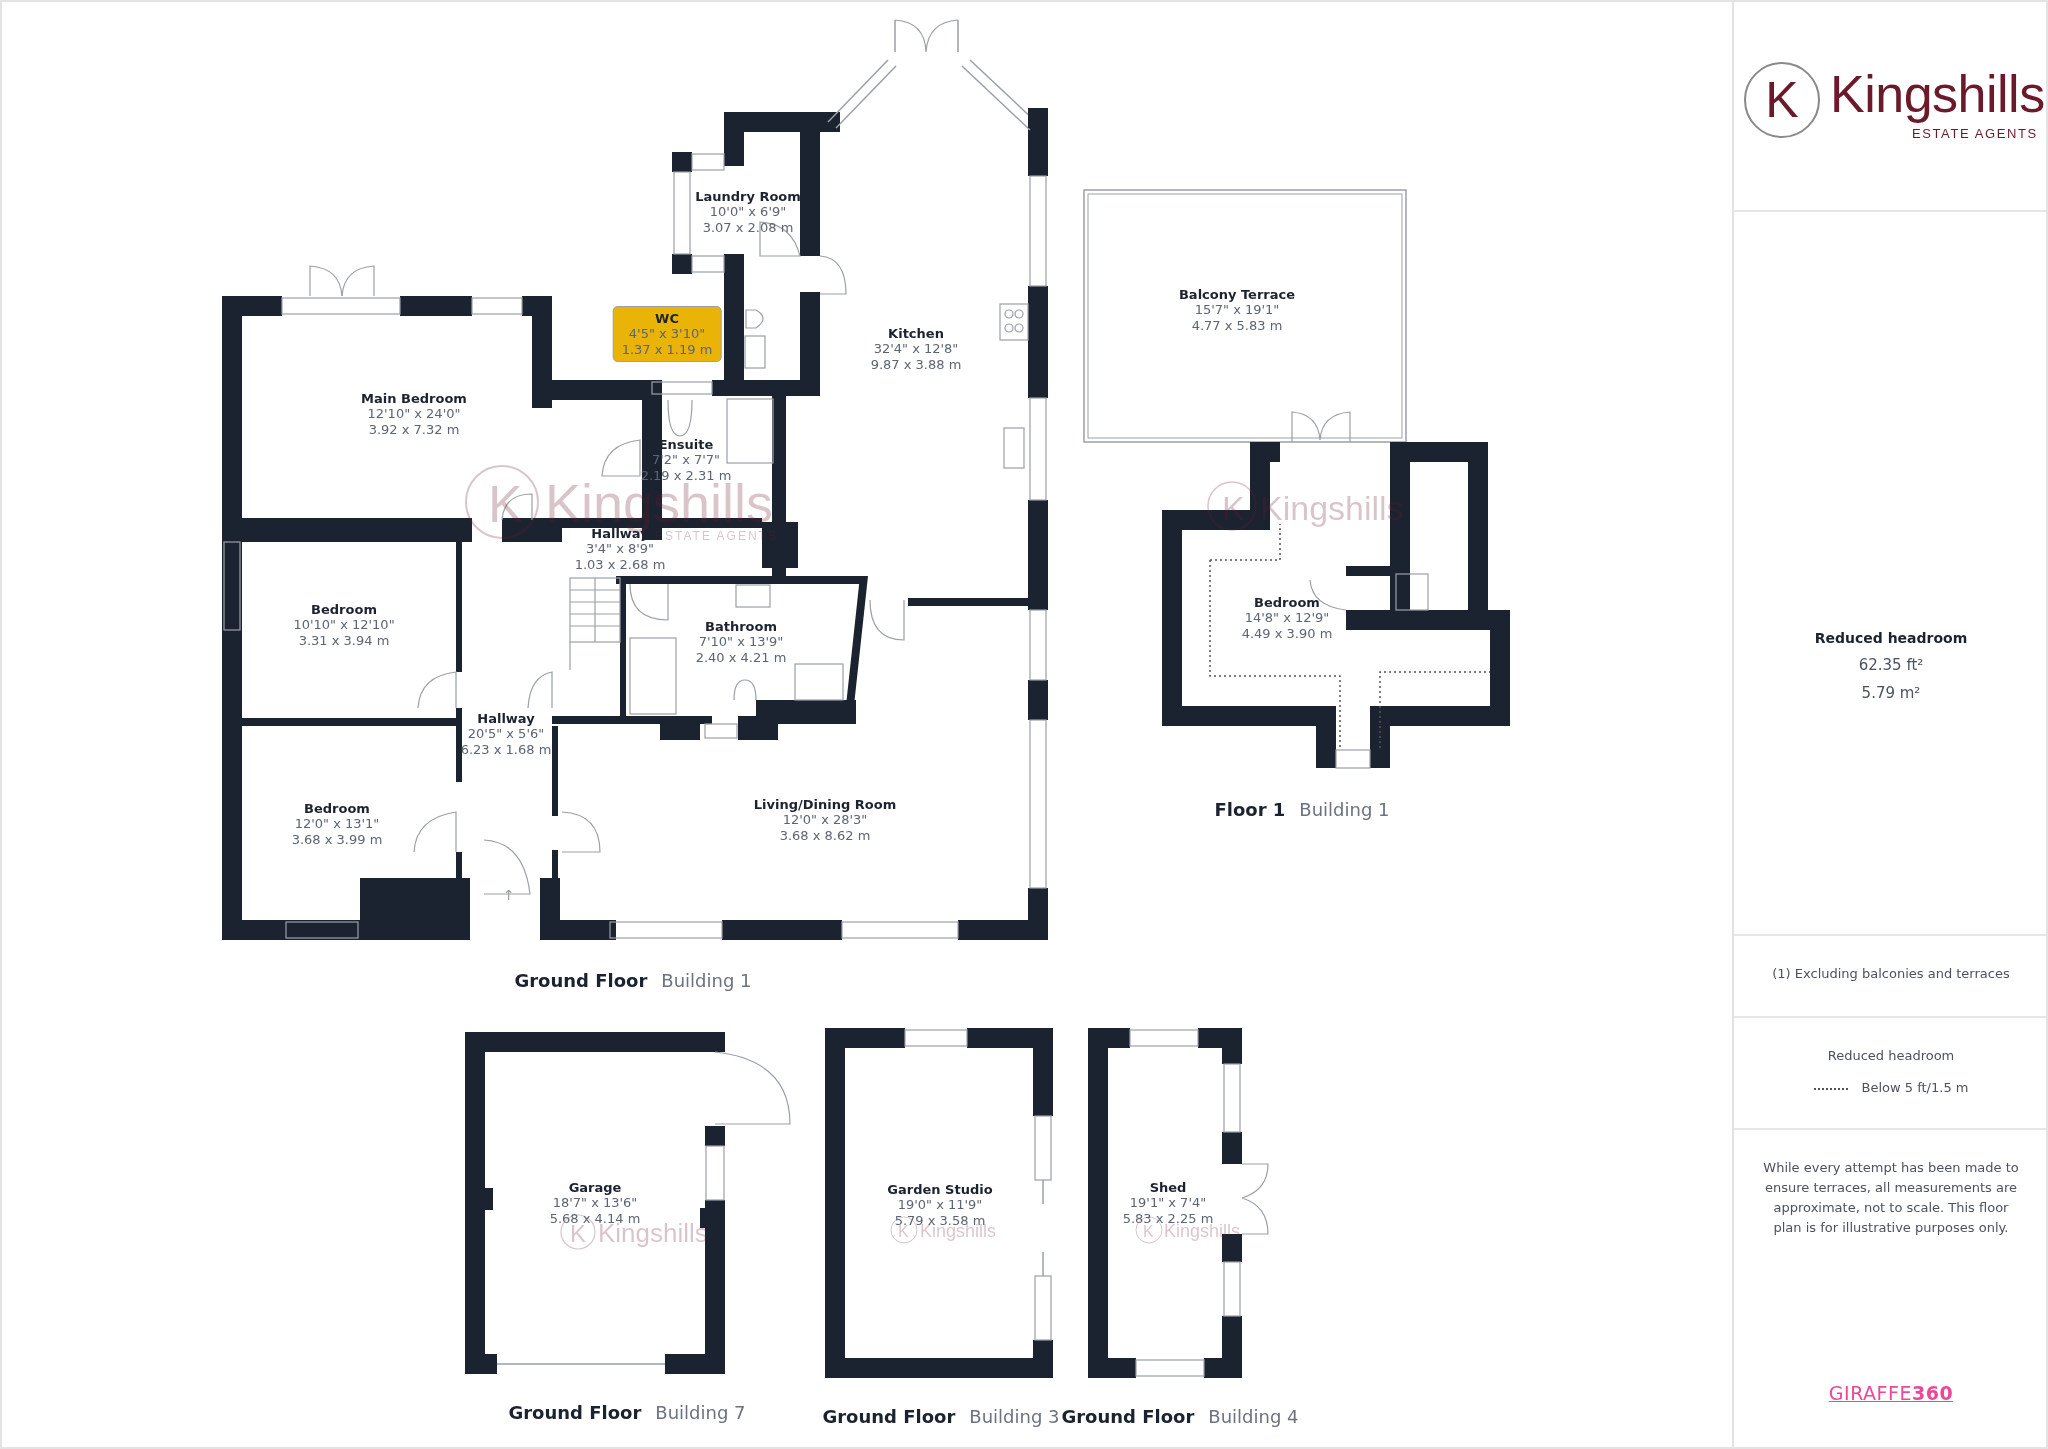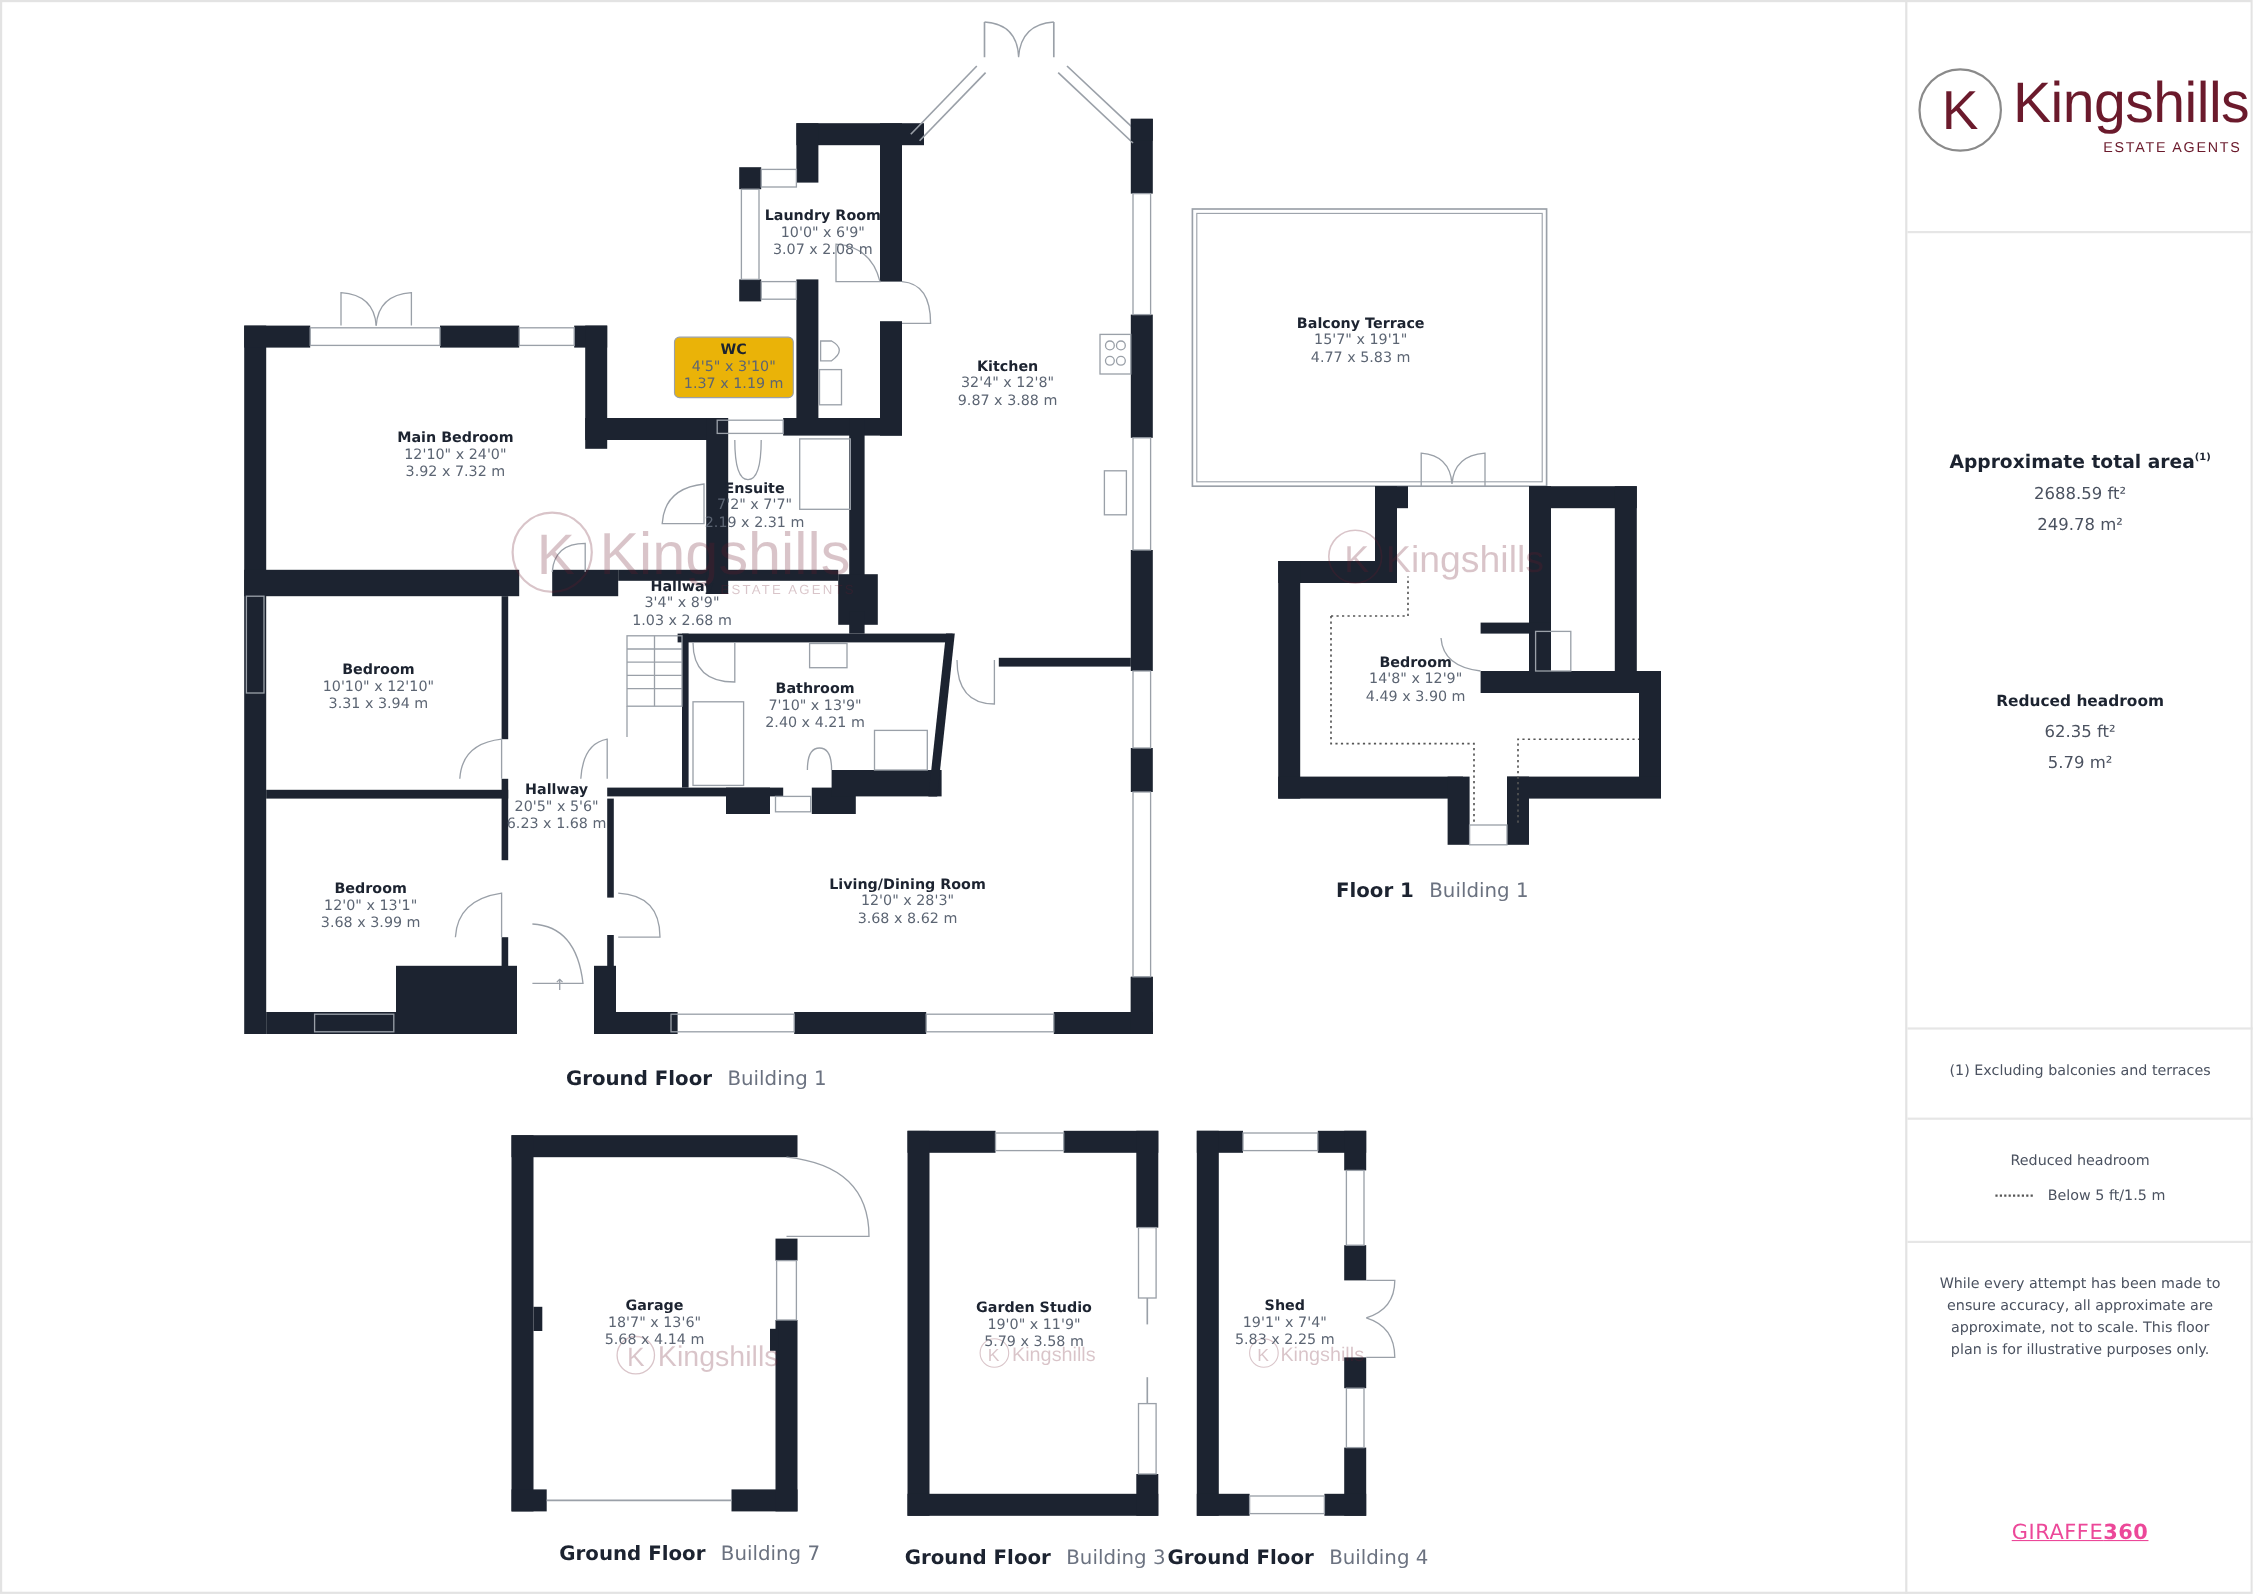--- a/index.html
+++ b/index.html
@@ -368,40 +368,35 @@
 
 <div id="sidebar">
   <div class="logo">
     <div class="logo-circle"></div>
     <div class="logo-k">K</div>
     <div class="logo-word">Kingshills</div>
     <div class="logo-sub">ESTATE AGENTS</div>
   </div>
   <div class="sb-divider" style="top:210px;"></div>
 
-  <div class="sb-section" style="top:410px;">
-    <div class="area-title"><span>Approximate total area</span><sup>(1)</sup></div>
-    <div class="area-val">2688.59 ft²</div>
-    <div class="area-val">249.78 m²</div>
-  </div>
   <div class="sb-section" style="top:630px;">
     <div class="area-sub">Reduced headroom</div>
     <div class="area-val">62.35 ft²</div>
     <div class="area-val">5.79 m²</div>
   </div>
 
   <div class="sb-divider" style="top:934px;"></div>
   <div class="sb-section small-text" style="top:964px;">(1) Excluding balconies and terraces</div>
   <div class="sb-divider" style="top:1016px;"></div>
 
   <div class="sb-section small-text" style="top:1046px;">Reduced headroom</div>
   <div class="sb-section small-text" style="top:1078px;">
     <span class="legend-line"></span><span>Below 5 ft/1.5 m</span>
   </div>
   <div class="sb-divider" style="top:1128px;"></div>
 
-  <div class="sb-section small-text" style="top:1158px;padding:0 28px;">While every attempt has been made to ensure accuracy, all approximate are approximate, not to scale. This floor plan is for illustrative purposes only.</div>
+  <div class="sb-section small-text" style="top:1158px;padding:0 28px;">While every attempt has been made to ensure terraces, all measurements are approximate, not to scale. This floor plan is for illustrative purposes only.</div>
   <div class="sb-section giraffe" style="top:1382px;">
     <span>GIRAFFE</span><b>360</b>
   </div>
 </div>
 
 <div class="frame"></div>
 
 </body></html>

